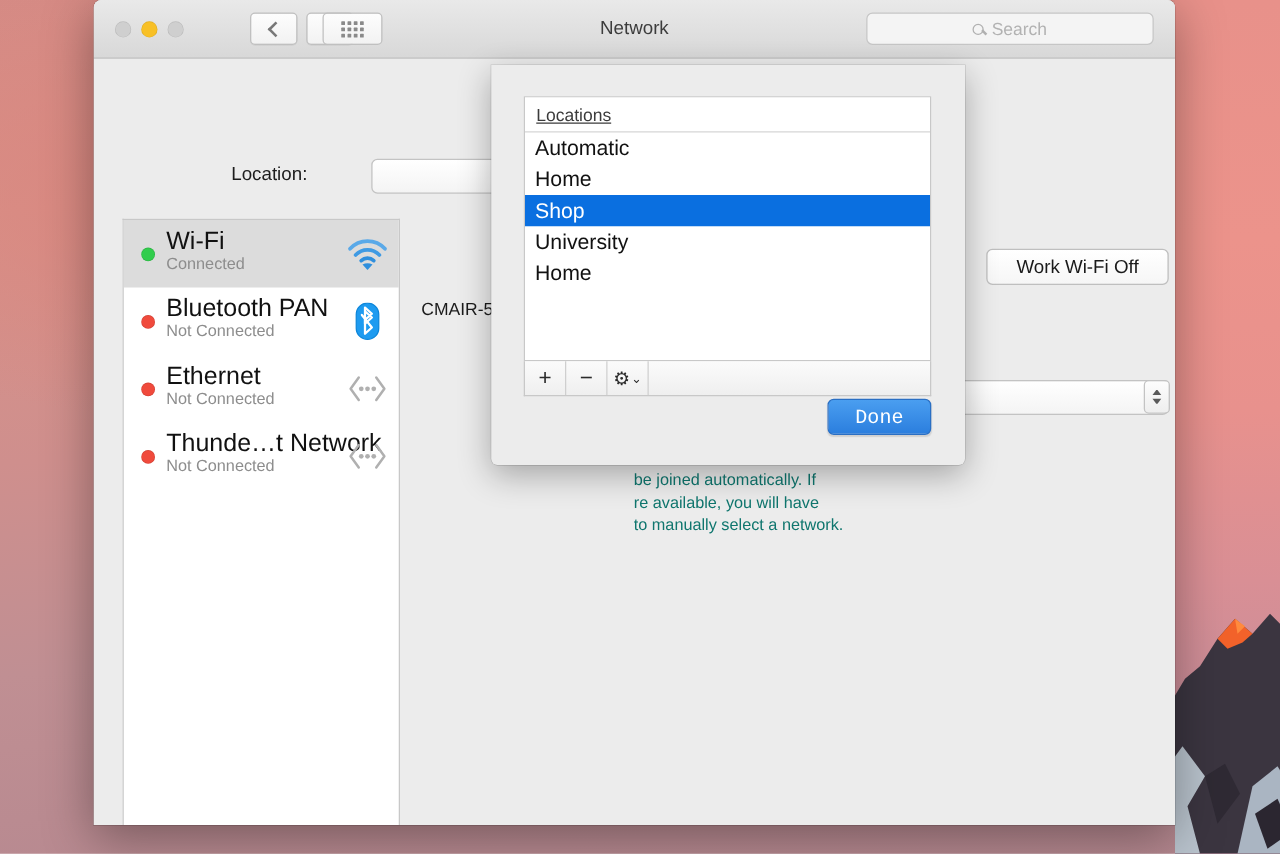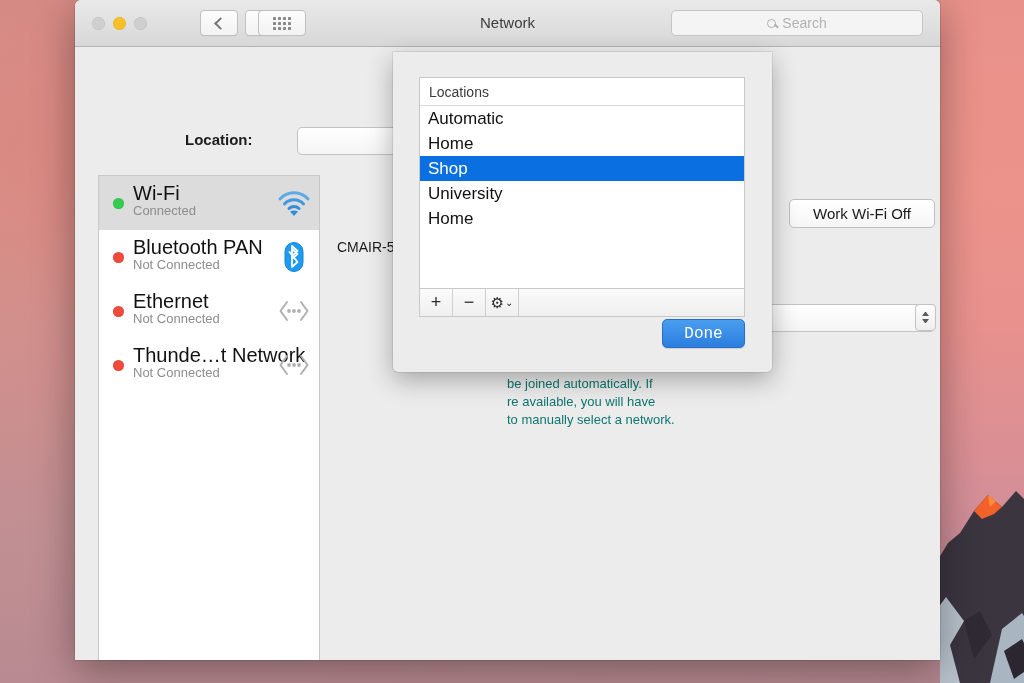--- a/index.html
+++ b/index.html
@@ -67,37 +67,37 @@
   }
   #grid-btn.shifted { left: 183px; }
   .dotgrid { display: grid; grid-template-columns: repeat(4,3px); gap: 2px; }
   .dotgrid i { width: 3px; height: 3px; background: #8a8a8a; border-radius: .5px; display: block; }
 
   #win-title {
     position: absolute; left: 0; right: 0; top: 14px;
     text-align: center; font-size: 15px; color: #3c3c3c;
   }
   #search-field {
-    position: absolute; right: 17px; top: 10px; width: 252px; height: 26px;
+    position: absolute; right: 17px; top: 10px; width: 230px; height: 26px;
     background: #f4f4f4; border: 1px solid #c6c6c6; border-radius: 5px;
     display: flex; align-items: center; justify-content: center; gap: 6px;
   }
   #search-field .mag {
     width: 9px; height: 9px; border: 1.6px solid #b0b0b0; border-radius: 50%;
     position: relative;
   }
   #search-field .mag::after {
     content:''; position: absolute; width: 5px; height: 1.6px; background: #b0b0b0;
     transform: rotate(45deg); right: -4px; bottom: 0px;
   }
   #search-ph { font-size: 14px; color: #b2b2b2; }
 
   
   #content { position: relative; height: 613px; background: #ececec; }
-  #loc-label { position: absolute; left: 110px; top: 84px; font-size: 15px; color: #1d1d1d; font-weight: bold; }
+  #loc-label { position: absolute; left: 110px; top: 84px; font-size: 15px; color: #1d1d1d; }
   #loc-popup {
     position: absolute; left: 222px; top: 80px; width: 412px; height: 28px;
     background: linear-gradient(180deg,#fff,#f4f4f4);
     border: 1px solid #c3c3c3; border-radius: 5px;
   }
   .stepper {
     position: absolute; width: 21px; height: 27px;
     background: linear-gradient(180deg,#fdfdfd,#eee);
     border: 1px solid #c3c3c3; border-radius: 4px;
     display: flex; flex-direction: column; align-items: center; justify-content: center; gap: 3px;
@@ -166,21 +166,21 @@
     border-radius: 0 0 5px 5px;
     box-shadow: 0 8px 26px rgba(0,0,0,.30), 0 0 0 .5px rgba(0,0,0,.15);
   }
   #loc-box {
     position: absolute; left: 26px; top: 25px; width: 326px; height: 212px;
     background: #fff; border: 1px solid #c8c8c8;
   }
   #loc-header {
     height: 28px; border-bottom: 1px solid #d6d6d6;
     display: flex; align-items: center; padding-left: 9px;
-    font-size: 14px; color: #3b3b3b; background: #fff;
+    font-size: 14px; color: #3b3b3b; background: #fff; text-decoration: underline;
   }
   .loc-item {
     height: 25px; display: flex; align-items: center; padding-left: 8px;
     font-size: 17px; color: #111;
   }
   .loc-item.sel { background: #0a6fe0; color: #fff; }
   #loc-toolbar {
     position: absolute; left: 26px; top: 237px; width: 326px; height: 28px;
     background: linear-gradient(180deg,#fbfbfb,#efefef);
     border: 1px solid #c8c8c8; border-top: none; display: flex;

